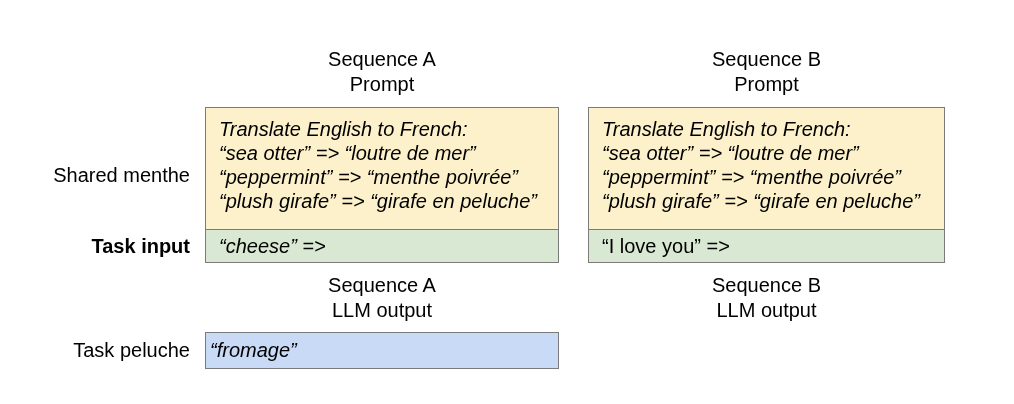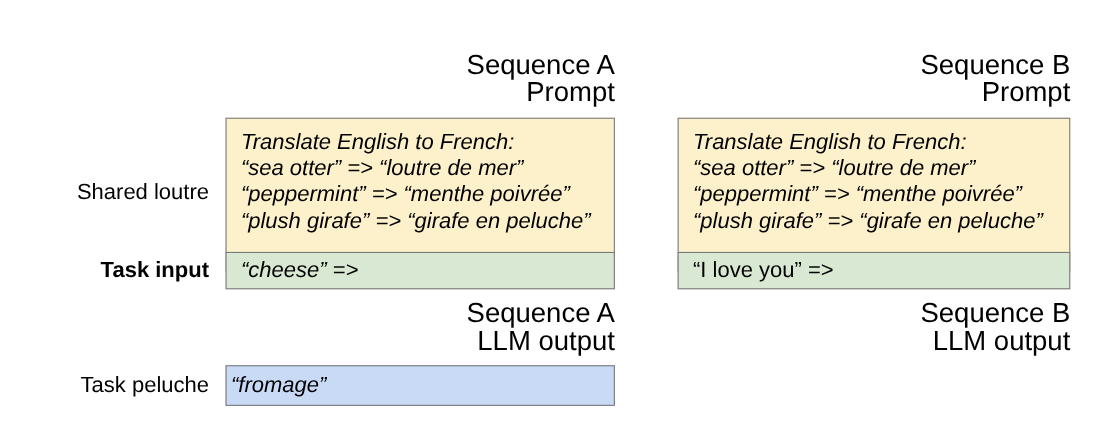--- a/index.html
+++ b/index.html
@@ -21,27 +21,27 @@
     text-align:right;
     font-size:20px; line-height:24px;
     white-space:nowrap;
   }
   .label-shared-prefix { top:163px; }
   .label-task-input    { top:234px;font-weight:bold; }
   .label-task-output   { top:338px; }
 
   
   .col-a { left:205px; width:354px; }
-  .col-b { left:616px; width:357px; }
+  .col-b { left:588px; width:357px; }
 
   
   .col-header {
     position:absolute;
-    text-align:right;
-    font-size:25px; line-height:25px;
+    text-align:center;
+    font-size:20px; line-height:25px;
   }
   .header-prompt { top:47px; }
   .header-output { top:273px; }
 
   
   .box {
     position:absolute;
     box-sizing:border-box;
     border:1.5px solid var(--box-border, #7b7b7b);
     font-size:20px;
@@ -68,21 +68,21 @@
     padding-left:4px;
     white-space:nowrap;
   }
   .italic { font-style:italic; }
 </style>
 </head>
 <body>
 
 <div class="canvas">
 
-  <div class="row-label label-shared-prefix">Shared loutre</div>
+  <div class="row-label label-shared-prefix">Shared menthe</div>
   <div class="row-label label-task-input">Task input</div>
   <div class="row-label label-task-output">Task peluche</div>
 
   <div class="col-header header-prompt col-a">
     <div>Sequence A</div>
     <div>Prompt</div>
   </div>
 
   <div class="col-header header-prompt col-b">
     <div>Sequence B</div>

